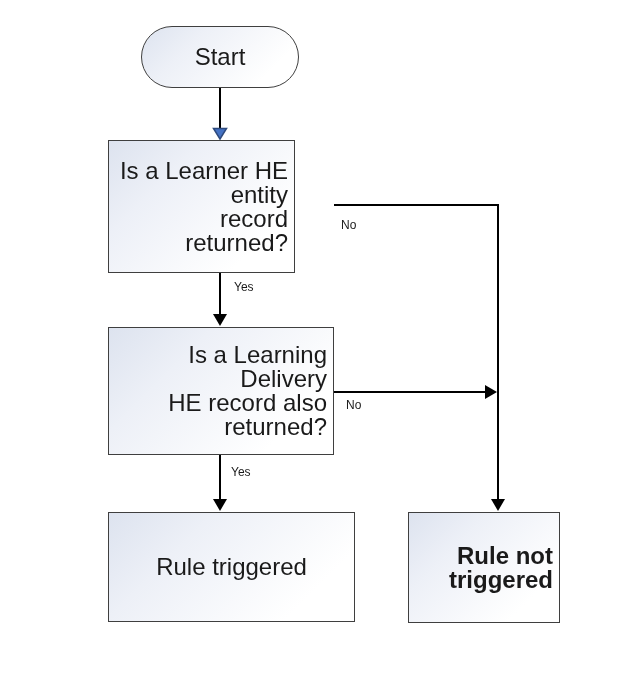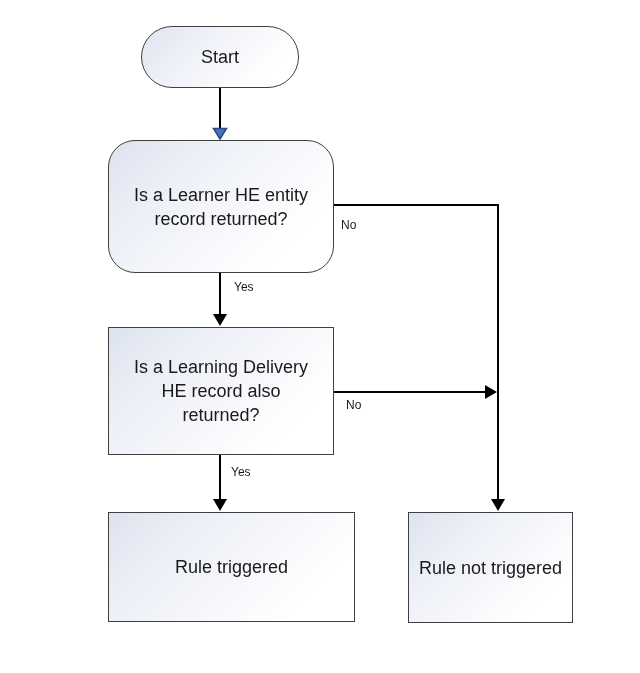--- a/index.html
+++ b/index.html
@@ -37,23 +37,23 @@
     stroke-width: 1.5;
   }
   .node {
     position: absolute;
     box-sizing: border-box;
     border: 1.5px solid var(--node-border, #3f3f3f);
     background: linear-gradient(135deg, var(--node-fill-top, #dde3ef) 0%, #edf0f7 30%, var(--node-fill-bottom, #ffffff) 80%);
     display: flex;
     align-items: center;
     justify-content: center;
-    text-align: center;
+    text-align: right;
     color: var(--text, #1a1a1a);
-    font-size: 18px;
+    font-size: 24px;
     line-height: 24px;
   }
   .node .node-label {
     white-space: pre-line;
     padding: 0 6px;
   }
   .terminator {
     border-radius: 999px;
   }
   .edge-label {
@@ -93,36 +93,36 @@
     <g>
       <polyline class="edge-line" points="334,392 486,392"></polyline>
       <polygon class="arrowhead" points="485,385 485,399 497,392"></polygon>
     </g>
   </svg>
 
   <div class="node terminator" style="left:141px; top:26px; width:158px; height:62px;">
     <span class="node-label">Start</span>
   </div>
 
-  <div class="node" style="left:108px; top:140px; width:226px; height:133px;border-radius:27px;">
+  <div class="node" style="left:108px; top:140px; width:187px; height:133px;">
     <span class="node-label">Is a Learner HE entity
 record returned?</span>
   </div>
 
   <div class="node" style="left:108px; top:327px; width:226px; height:128px;">
     <span class="node-label">Is a Learning Delivery
 HE record also
 returned?</span>
   </div>
 
   <div class="node" style="left:108px; top:512px; width:247px; height:110px;">
     <span class="node-label">Rule triggered</span>
   </div>
 
-  <div class="node" style="left:408px; top:512px; width:165px; height:111px;">
+  <div class="node" style="left:408px; top:512px; width:152px; height:111px;font-weight:bold;">
     <span class="node-label">Rule not triggered</span>
   </div>
 
   <div class="edge-label" style="left:234px; top:276px;">Yes</div>
   <div class="edge-label" style="left:341px; top:214px;">No</div>
   <div class="edge-label" style="left:231px; top:461px;">Yes</div>
   <div class="edge-label" style="left:346px; top:394px;">No</div>
 
 </div>
 

